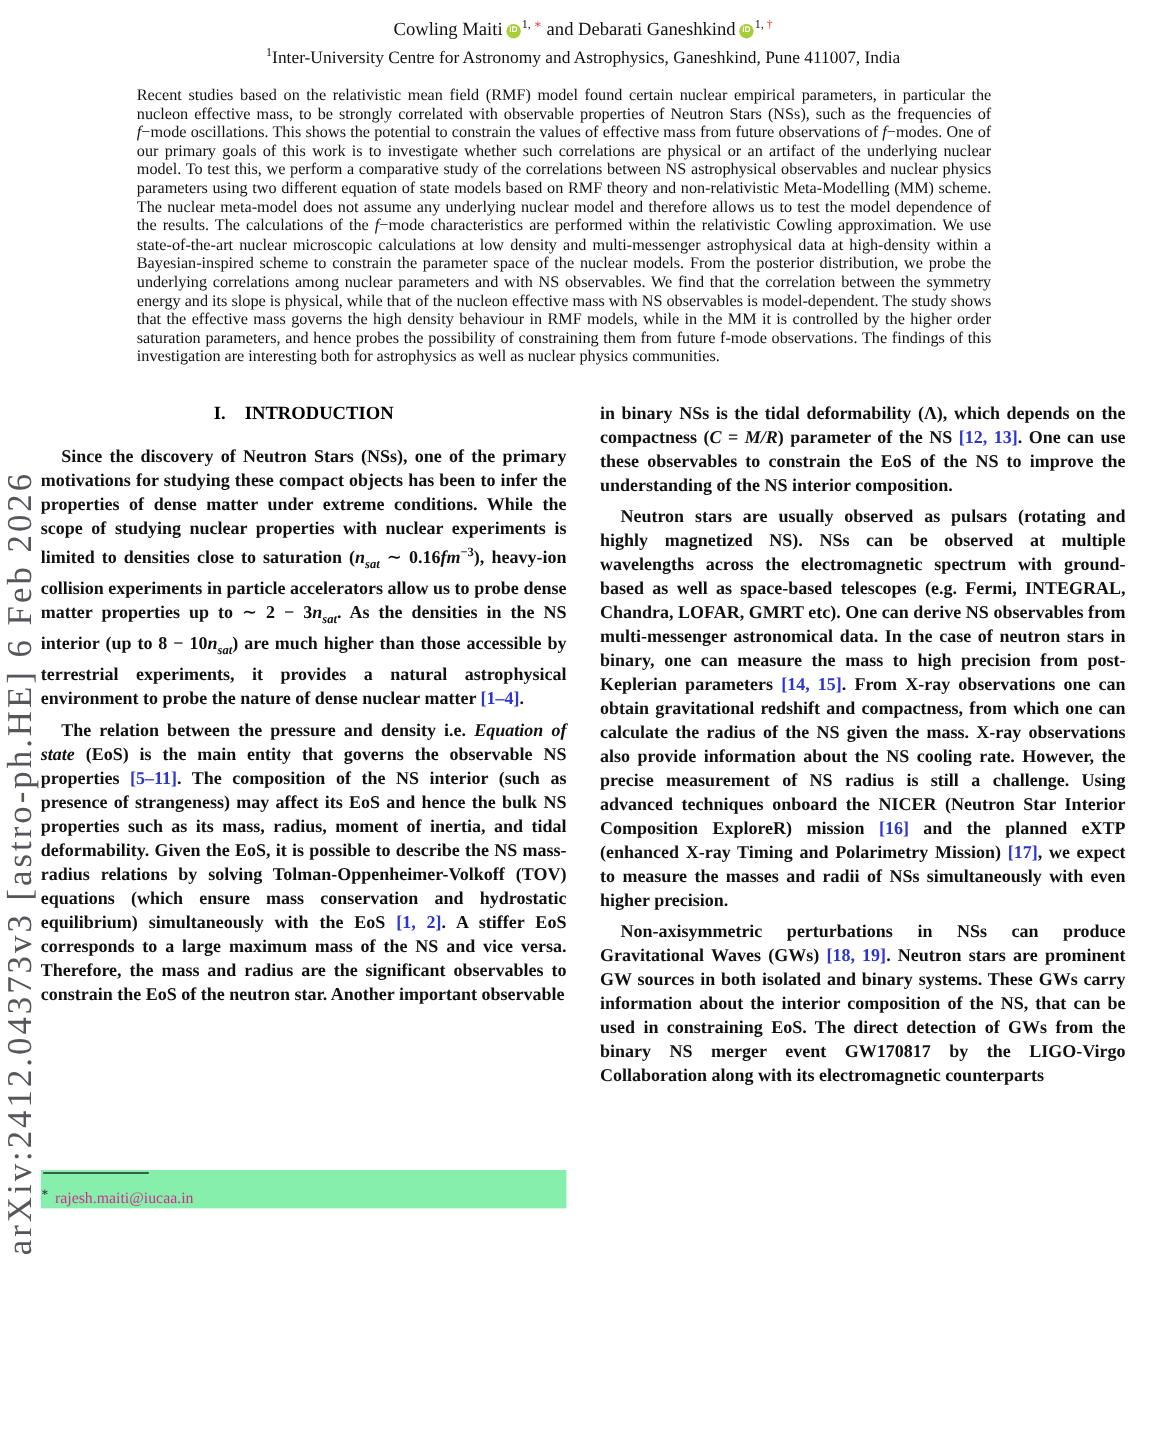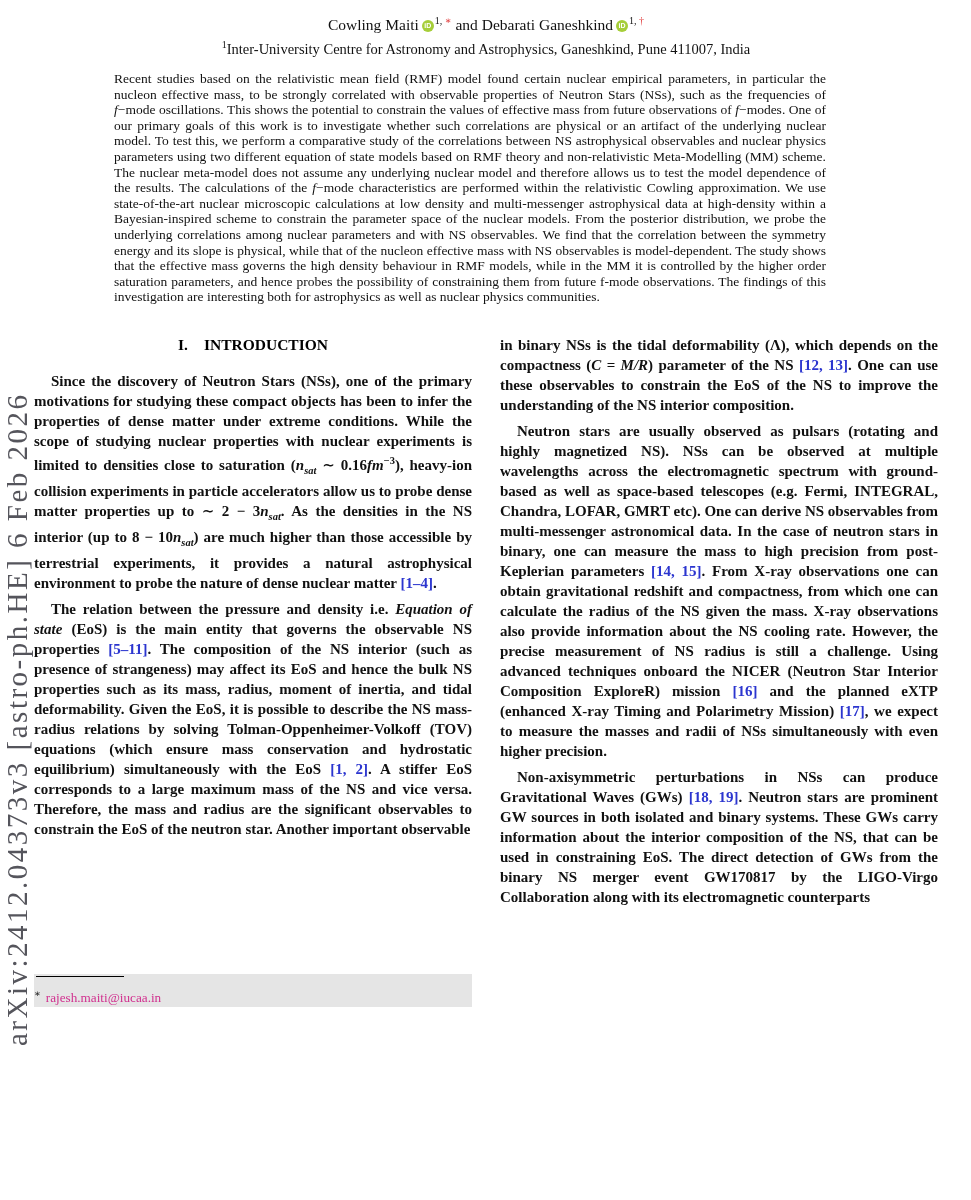--- a/index.html
+++ b/index.html
@@ -59,21 +59,21 @@
     text-align:justify;text-indent:17px;
     hyphens:auto;font-weight:bold;-webkit-hyphens:auto;
   }
   .para.noindent{text-indent:0;}
   .cite{color:var(--cite_blue);cursor:pointer;}
   .ital{font-style:italic;}
   sub.m-sub{font-style:italic;font-size:70%;}
   sup.m-sup{font-size:70%;}
   .footnotes{
     position:absolute;left:0;bottom:2px;width:438px;
-    background:#e5e5e5;padding-top:2px;
+    background:#86efac;padding-top:2px;
   }
   .footnote-rule{width:88px;border-top:1.2px solid #000;margin:0 0 7px 2px;}
   .footnote{font-size:13.2px;line-height:19px;}
   .fn-marker{font-size:10px;margin-right:5px;color:#222;}
   .fn-email{color:var(--email_pink);text-decoration:none;cursor:pointer;}
 </style>
 </head>
 <body>
 
 <div class="stamp">arXiv:2412.04373v3 [astro-ph.HE] 6 Feb 2026</div>

